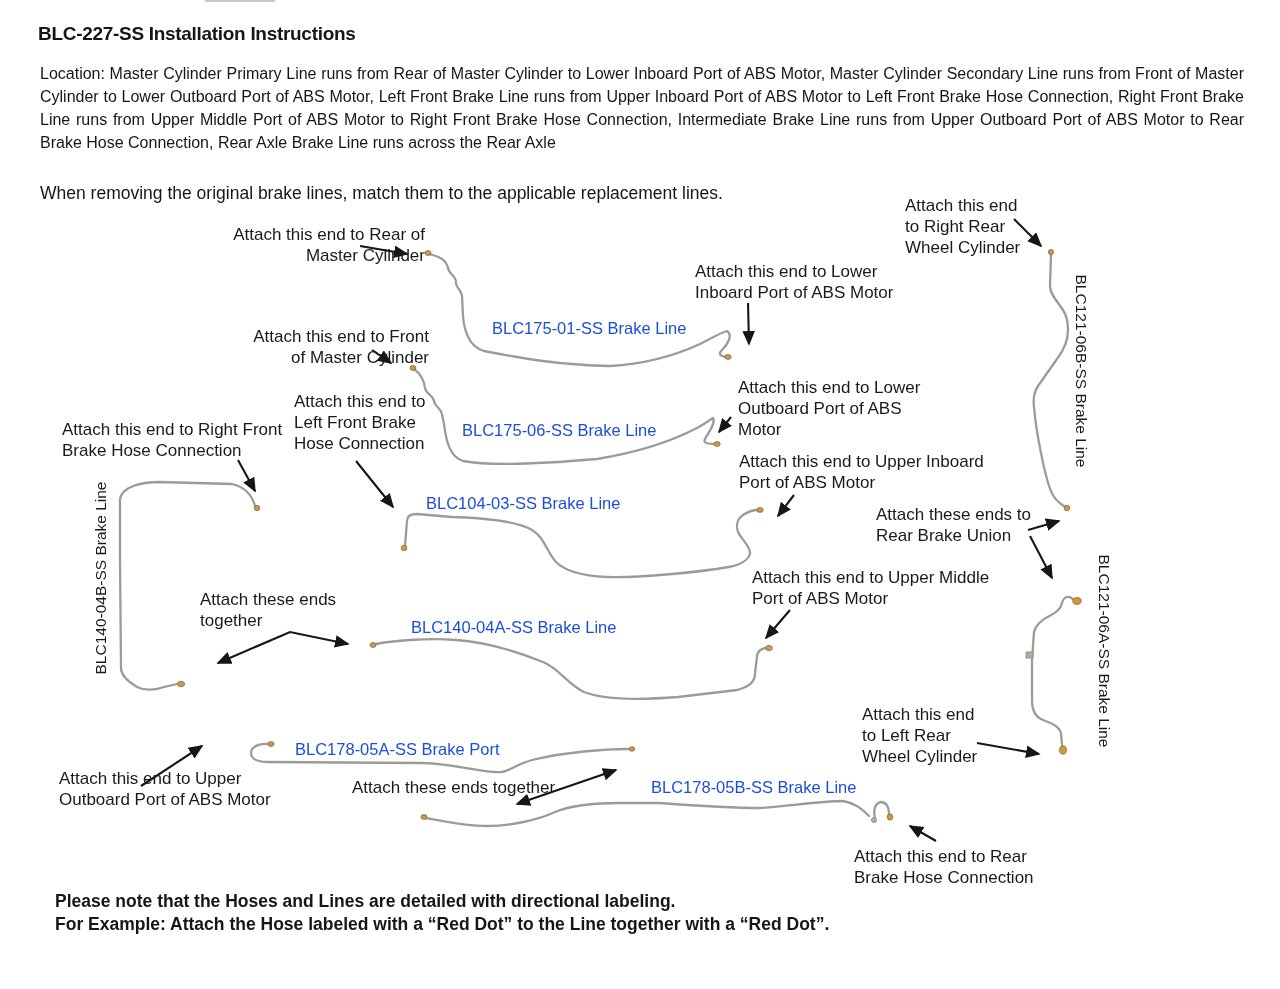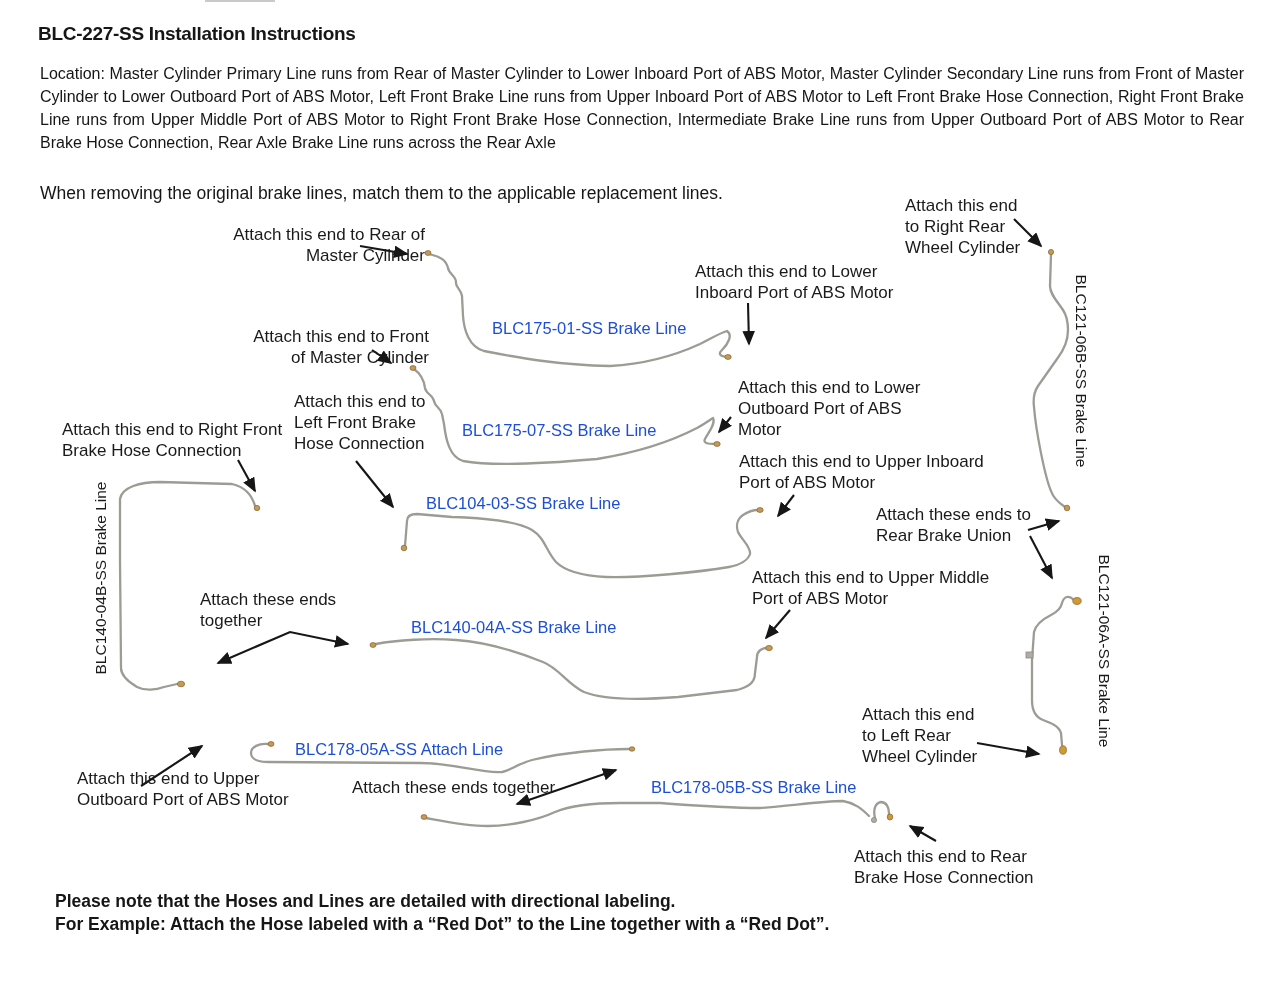--- a/index.html
+++ b/index.html
@@ -126,27 +126,27 @@
 Port of ABS Motor</div>
 <div class="callout" style="left:876px;top:504px">Attach these ends to
 Rear Brake Union</div>
 <div class="callout" style="left:752px;top:567px">Attach this end to Upper Middle
 Port of ABS Motor</div>
 <div class="callout" style="left:200px;top:589px">Attach these ends
 together</div>
 <div class="callout" style="left:862px;top:704px">Attach this end
 to Left Rear
 Wheel Cylinder</div>
-<div class="callout" style="left:77px;top:768px">Attach this end to Upper
+<div class="callout" style="left:59px;top:768px">Attach this end to Upper
 Outboard Port of ABS Motor</div>
 <div class="callout" style="left:352px;top:777px">Attach these ends together</div>
 <div class="callout" style="left:854px;top:846px">Attach this end to Rear
 Brake Hose Connection</div>
 
 <div class="part-label" style="left:492px;top:319px">BLC175-01-SS Brake Line</div>
-<div class="part-label" style="left:462px;top:421px">BLC175-07-SS Brake Line</div>
+<div class="part-label" style="left:462px;top:421px">BLC175-06-SS Brake Line</div>
 <div class="part-label" style="left:426px;top:494px">BLC104-03-SS Brake Line</div>
 <div class="part-label" style="left:411px;top:618px">BLC140-04A-SS Brake Line</div>
 <div class="vlabel rot-ccw" style="left:1px;top:568px">BLC140-04B-SS Brake Line</div>
 <div class="vlabel rot-cw" style="left:981px;top:361px">BLC121-06B-SS Brake Line</div>
 <div class="vlabel rot-cw" style="left:1004px;top:641px">BLC121-06A-SS Brake Line</div>
-<div class="part-label" style="left:295px;top:740px">BLC178-05A-SS Attach Line</div>
+<div class="part-label" style="left:295px;top:740px">BLC178-05A-SS Brake Port</div>
 <div class="part-label" style="left:651px;top:778px">BLC178-05B-SS Brake Line</div>
 
 </body></html>

